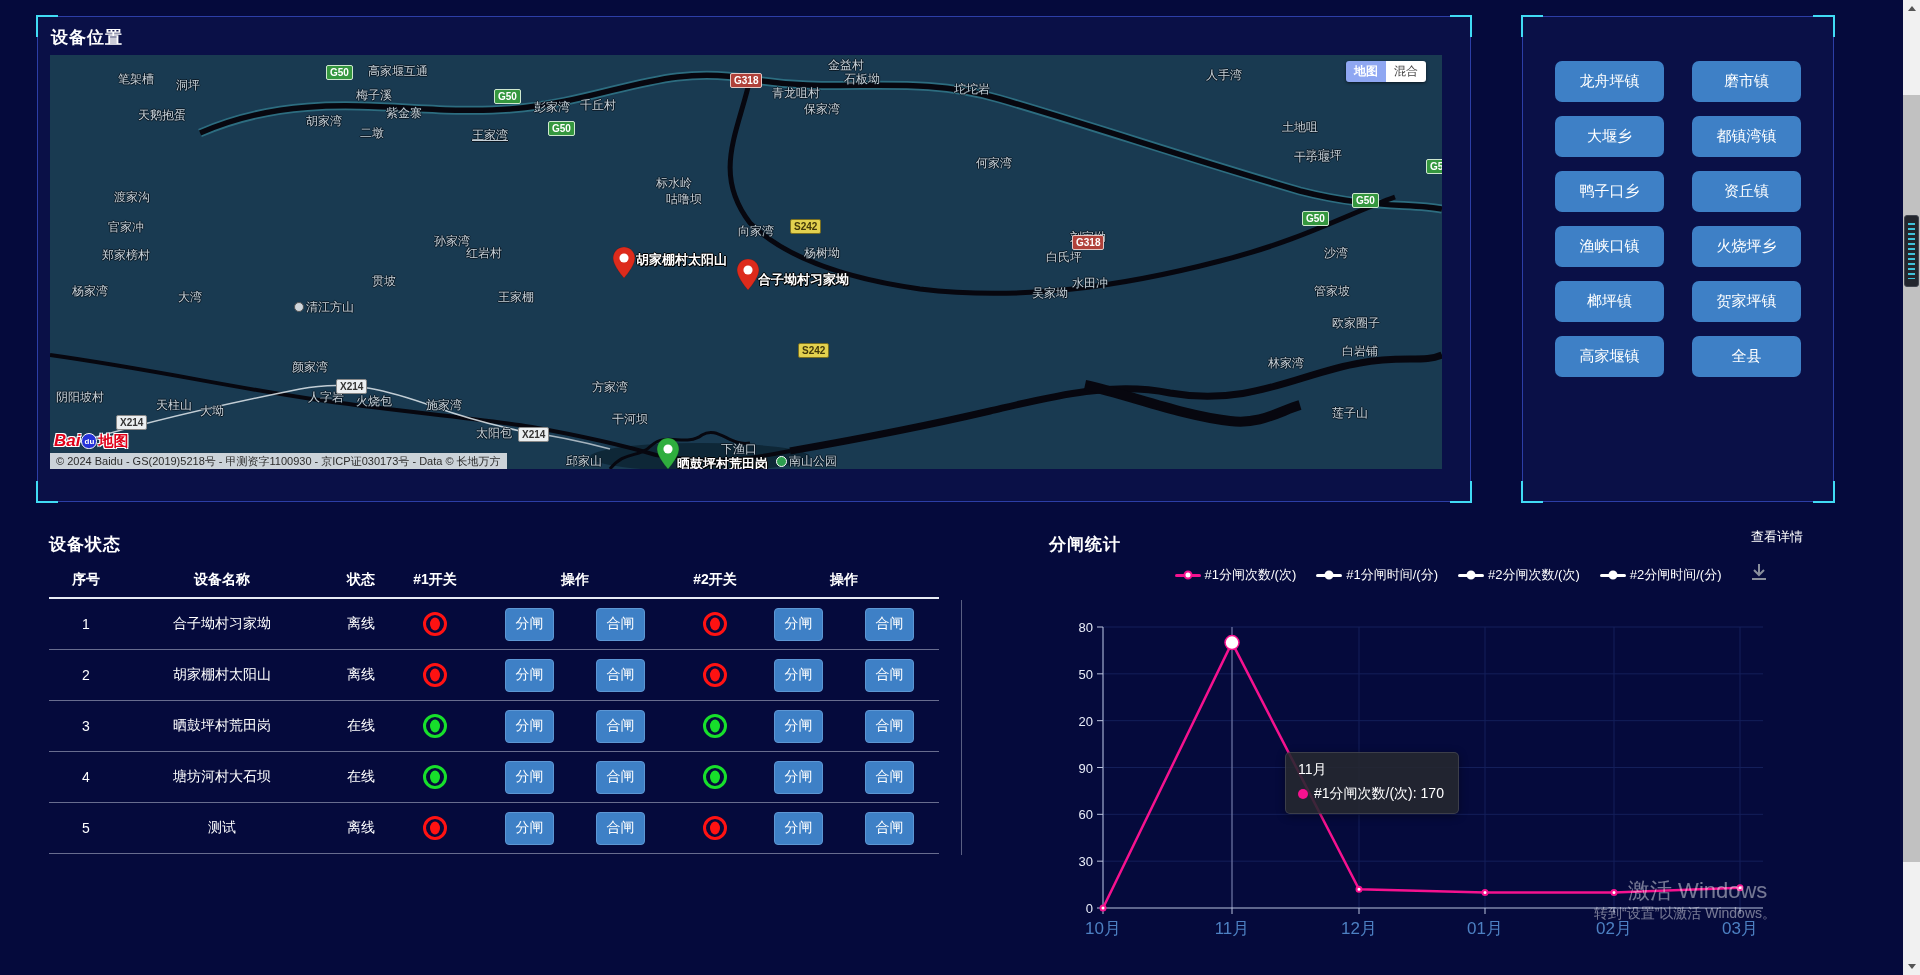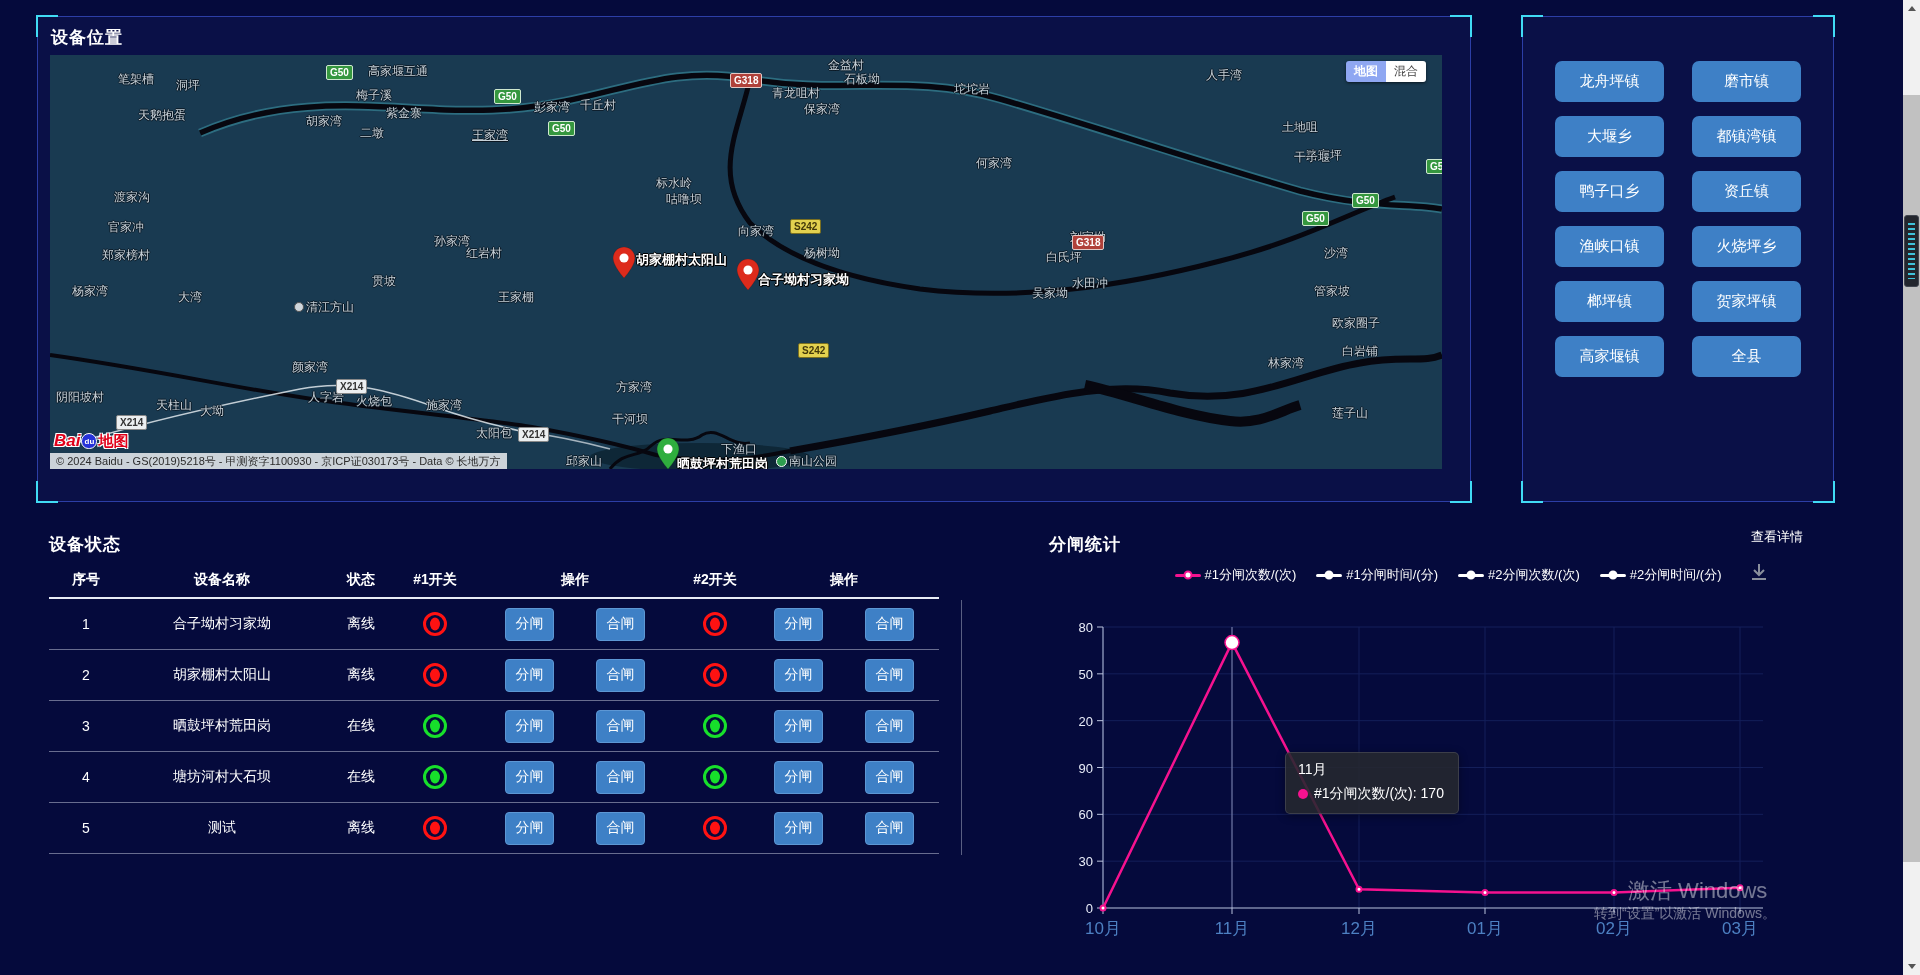--- a/index.html
+++ b/index.html
@@ -163,21 +163,21 @@
       <div class="map-label" style="left: 22px; top: 228px;">杨家湾</div>
       <div class="map-label" style="left: 128px; top: 234px;">大湾</div>
       <div class="map-label" style="left: 6px; top: 334px;">阴阳坡村</div>
       <div class="map-label" style="left: 106px; top: 342px;">天柱山</div>
       <div class="map-label" style="left: 150px; top: 348px;">大坳</div>
       <div class="map-label" style="left: 258px; top: 334px;">人字岩</div>
       <div class="map-label" style="left: 306px; top: 338px;">火烧包</div>
       <div class="map-label" style="left: 376px; top: 342px;">施家湾</div>
       <div class="map-label" style="left: 426px; top: 370px;">太阳包</div>
       <div class="map-label" style="left: 242px; top: 304px;">颜家湾</div>
-      <div class="map-label" style="left: 566px; top: 324px; font-family: Liberation Serif, serif;">方家湾</div>
+      <div class="map-label" style="left: 542px; top: 324px; font-family: Liberation Serif, serif;">方家湾</div>
       <div class="map-label" style="left: 562px; top: 356px;">干河坝</div>
       <div class="map-label" style="left: 516px; top: 398px;">邱家山</div>
       <div class="map-label" style="left: 655px; top: 386px; margin-left: 16px;">下渔口</div>
       <div class="map-label" style="left: 726px; top: 398px;"><span class="park-dot"></span>南山公园</div>
       <div class="badge b-g" style="left: 276px; top: 10px;">G50</div>
       <div class="badge b-g" style="left: 444px; top: 34px;">G50</div>
       <div class="badge b-g" style="left: 498px; top: 66px;">G50</div>
       <div class="badge b-r" style="left: 680px; top: 18px;">G318</div>
       <div class="badge b-y" style="left: 740px; top: 164px;">S242</div>
       <div class="badge b-r" style="left: 1022px; top: 180px;">G318</div>

